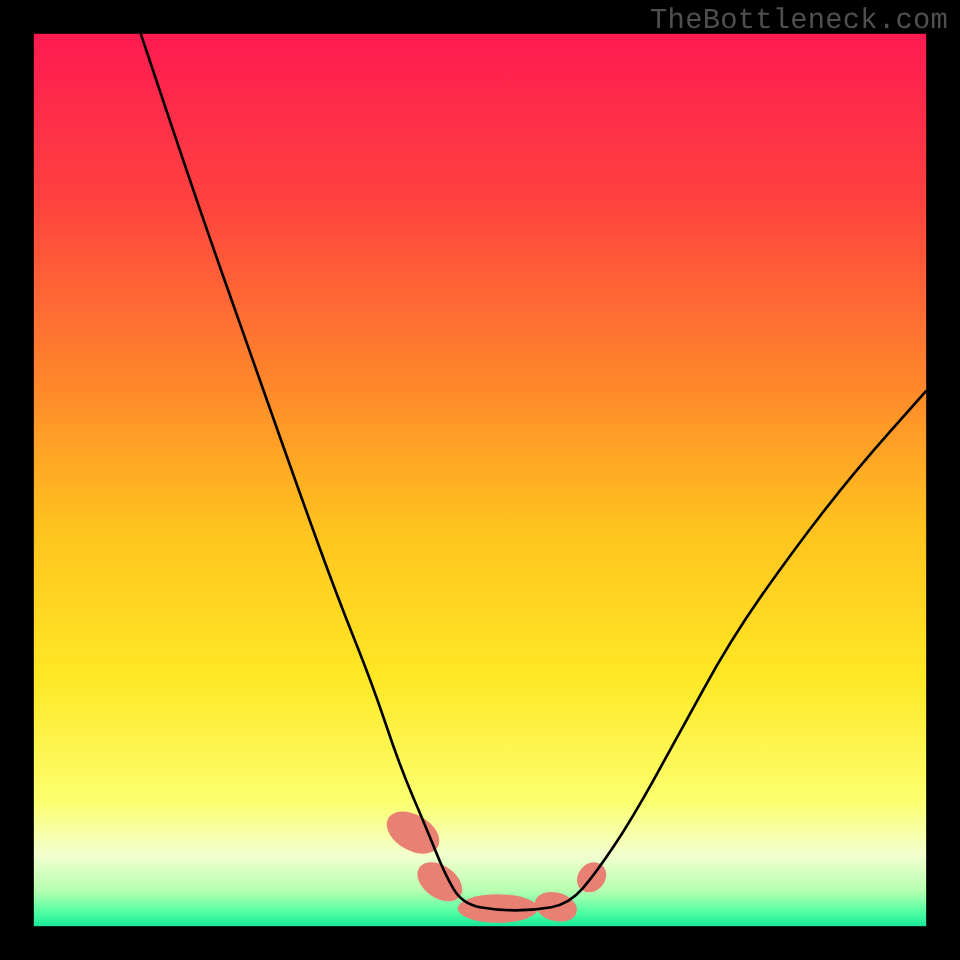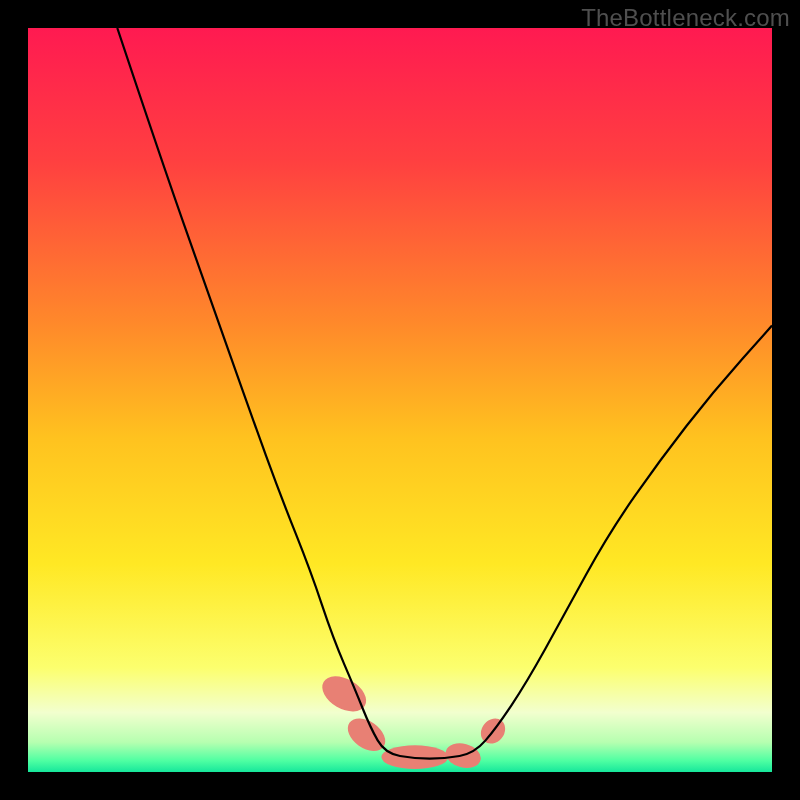--- a/index.html
+++ b/index.html
@@ -11,20 +11,21 @@
     overflow: hidden;
     font-family: Arial, Helvetica, sans-serif;
   }
   .frame {
     position: absolute;
     top: 0;
     left: 0;
     width: 800px;
     height: 800px;
     background: #000;
+    font-family: Liberation Mono, monospace;
   }
   .plot-area {
     position: absolute;
     
     top: 28px;
     left: 28px;
     width: 744px;
     height: 744px;
   }
   .watermark {

